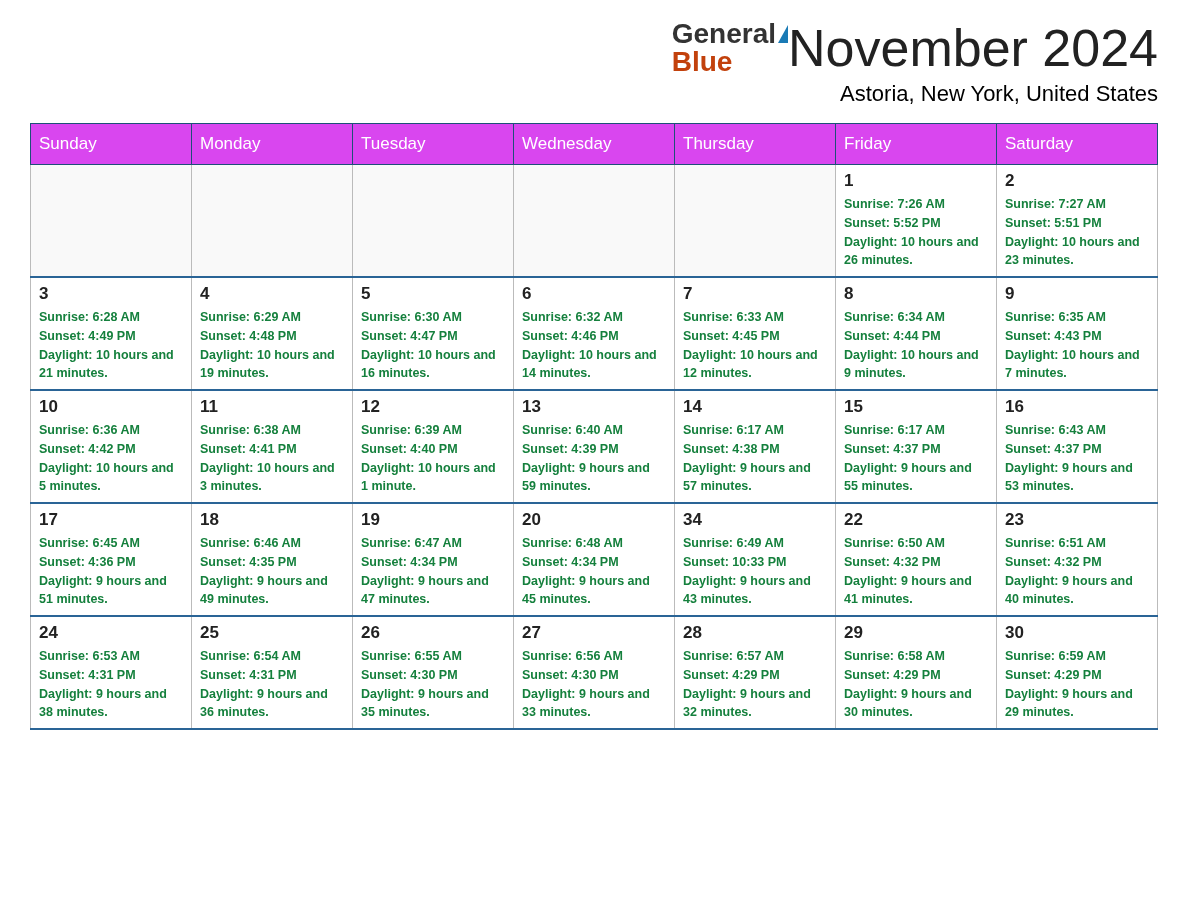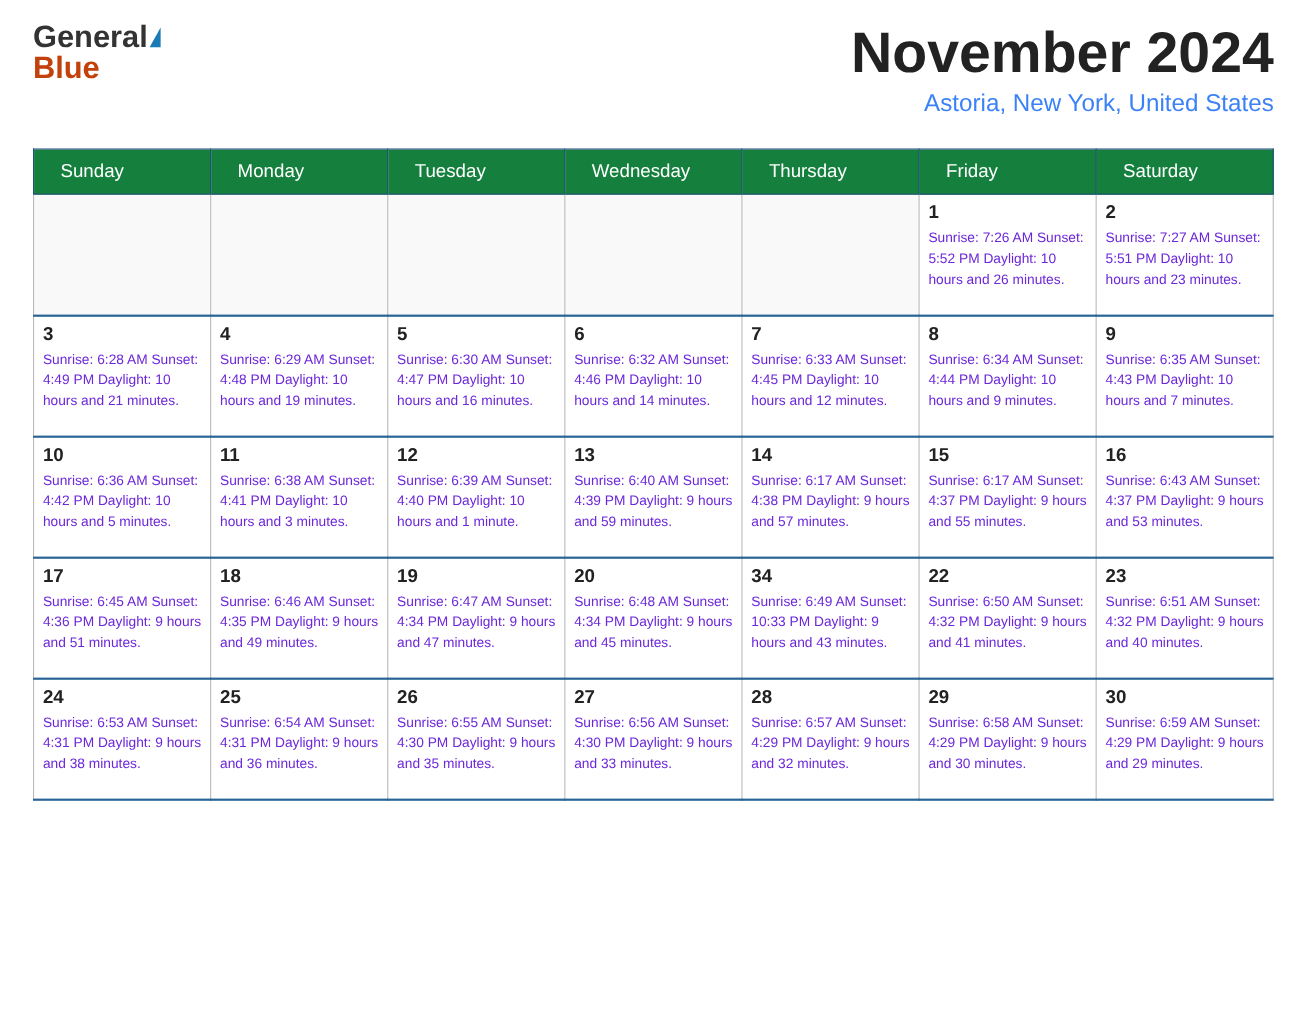--- a/index.html
+++ b/index.html
@@ -5,23 +5,23 @@
     * { margin: 0; padding: 0; box-sizing: border-box; }
     body {
       font-family: Arial, sans-serif;
       background: #fff;
       width: 1188px;
       min-height: 918px;
       padding: 20px 30px;
     }
     .header {
       display: flex;
-      justify-content: space-between;
+      justify-content: flex-end;
       align-items: flex-start;
-      margin-bottom: 28px;
+      margin-bottom: 16px;
     }
     .logo {
       display: flex;
       flex-direction: column;
       align-items: flex-start;
     }
     .logo-general {
       font-size: 28px;
       font-weight: bold;
       color: #333;
@@ -45,38 +45,38 @@
     }
     .logo-line {
       display: flex;
       align-items: center;
     }
     .title-block {
       text-align: right;
     }
     .main-title {
       font-size: 52px;
-      font-weight: bold;
+      font-weight: normal;
       color: #222;
       line-height: 1.1;
     }
     .subtitle {
       font-size: 22px;
-      color: #3b82f6;
+      color: #000000;
       margin-top: 4px;
     }
     table {
       width: 100%;
       border-collapse: collapse;
       table-layout: fixed;
     }
     thead tr th {
-      background-color: #15803d;
+      background-color: #d946ef;
       color: #fff;
-      padding: 10px 24px;
+      padding: 10px 8px;
       font-size: 17px;
       font-weight: normal;
       text-align: left;
       border: 1px solid #1e4f78;
     }
     tbody tr td {
       vertical-align: top;
       padding: 6px 8px;
       font-size: 13px;
       color: #333;
@@ -89,21 +89,22 @@
     .day-num {
       font-size: 17px;
       font-weight: bold;
       color: #222;
       display: block;
       margin-bottom: 4px;
     }
     .day-info {
       font-size: 12.5px;
       line-height: 1.5;
-      color: #6d28d9;
+      color: #15803d;
+      font-weight: bold;
     }
     .empty-cell {
       background: #f9f9f9;
     }
   </style>
 </head>
 <body>
 
 <div class="header">
   <div class="logo">

